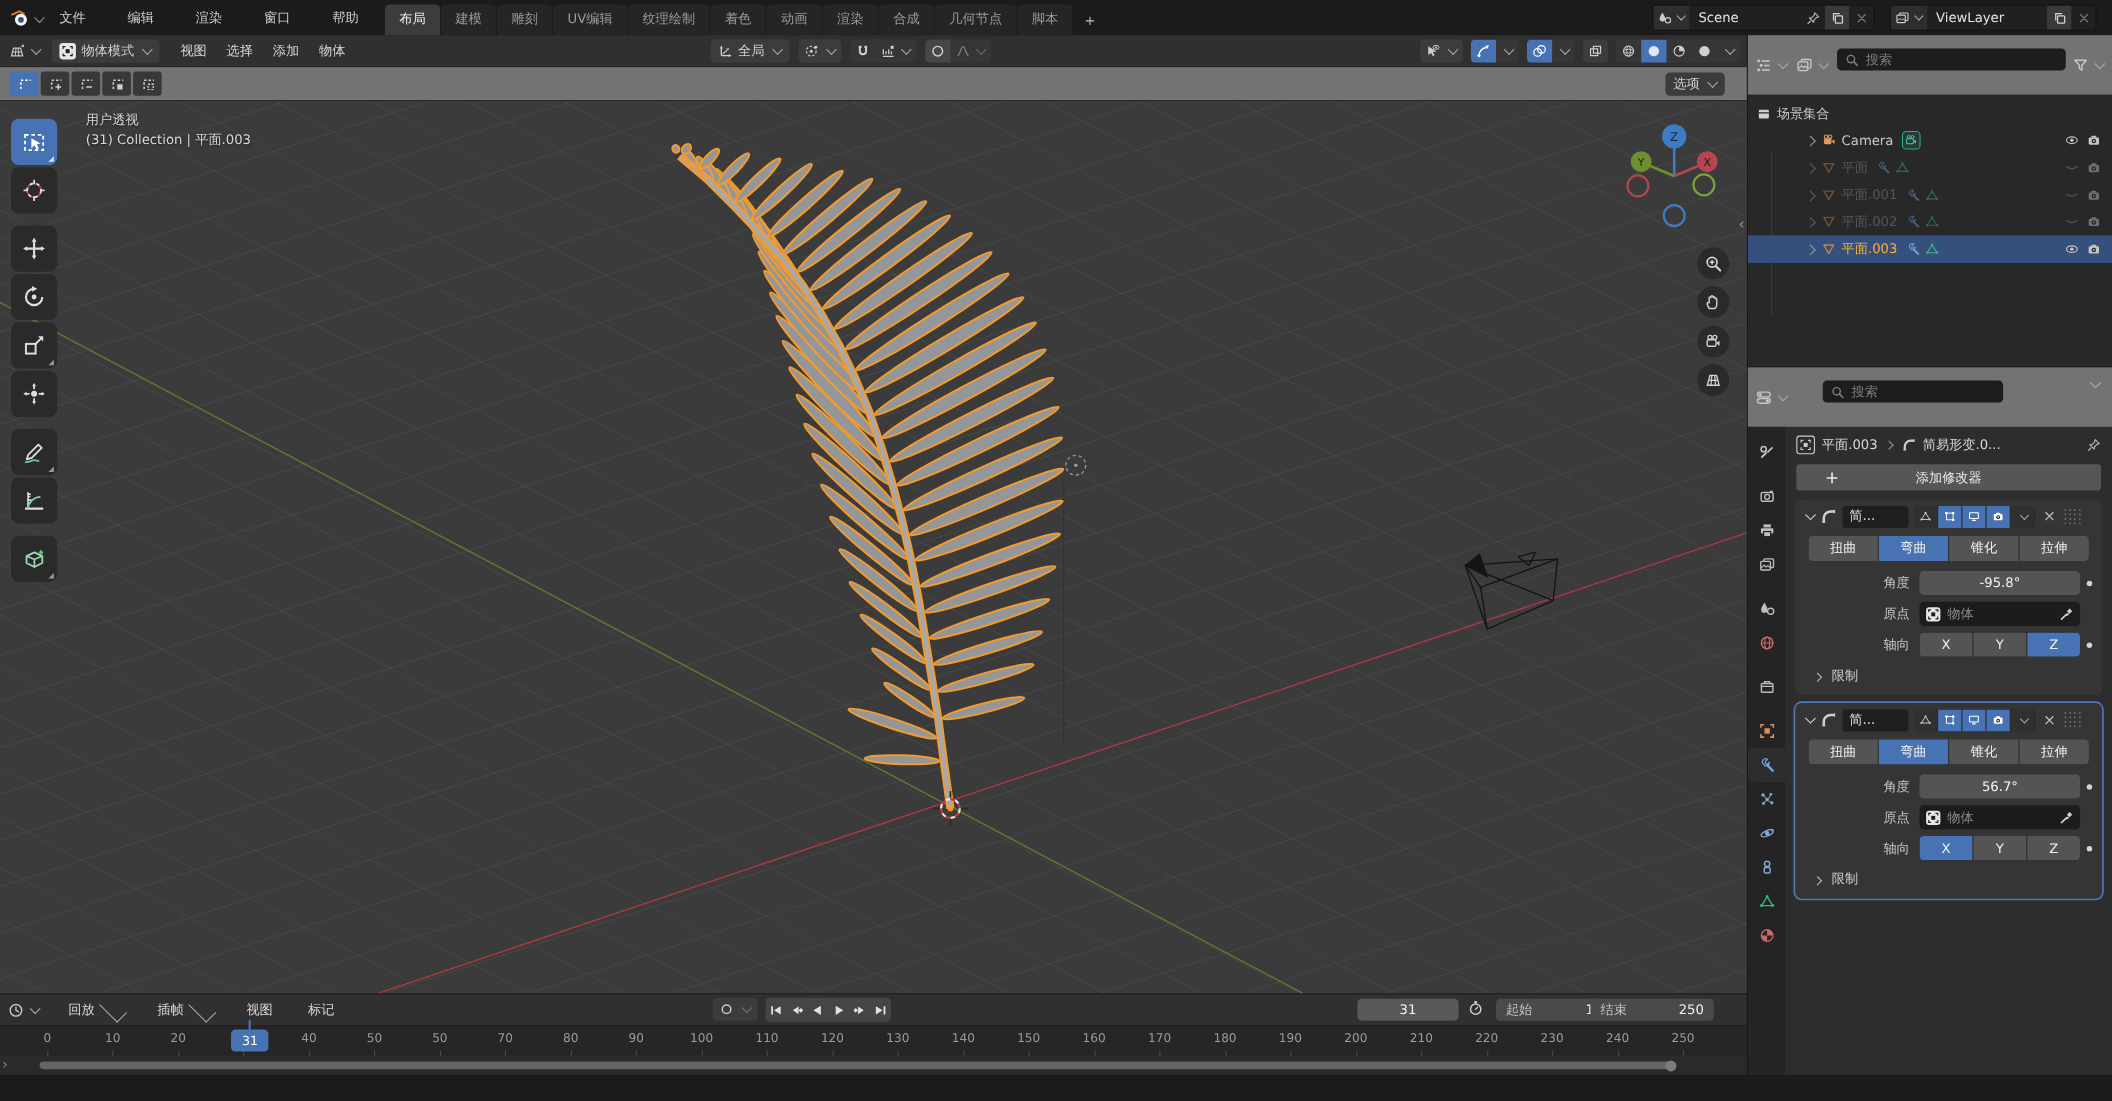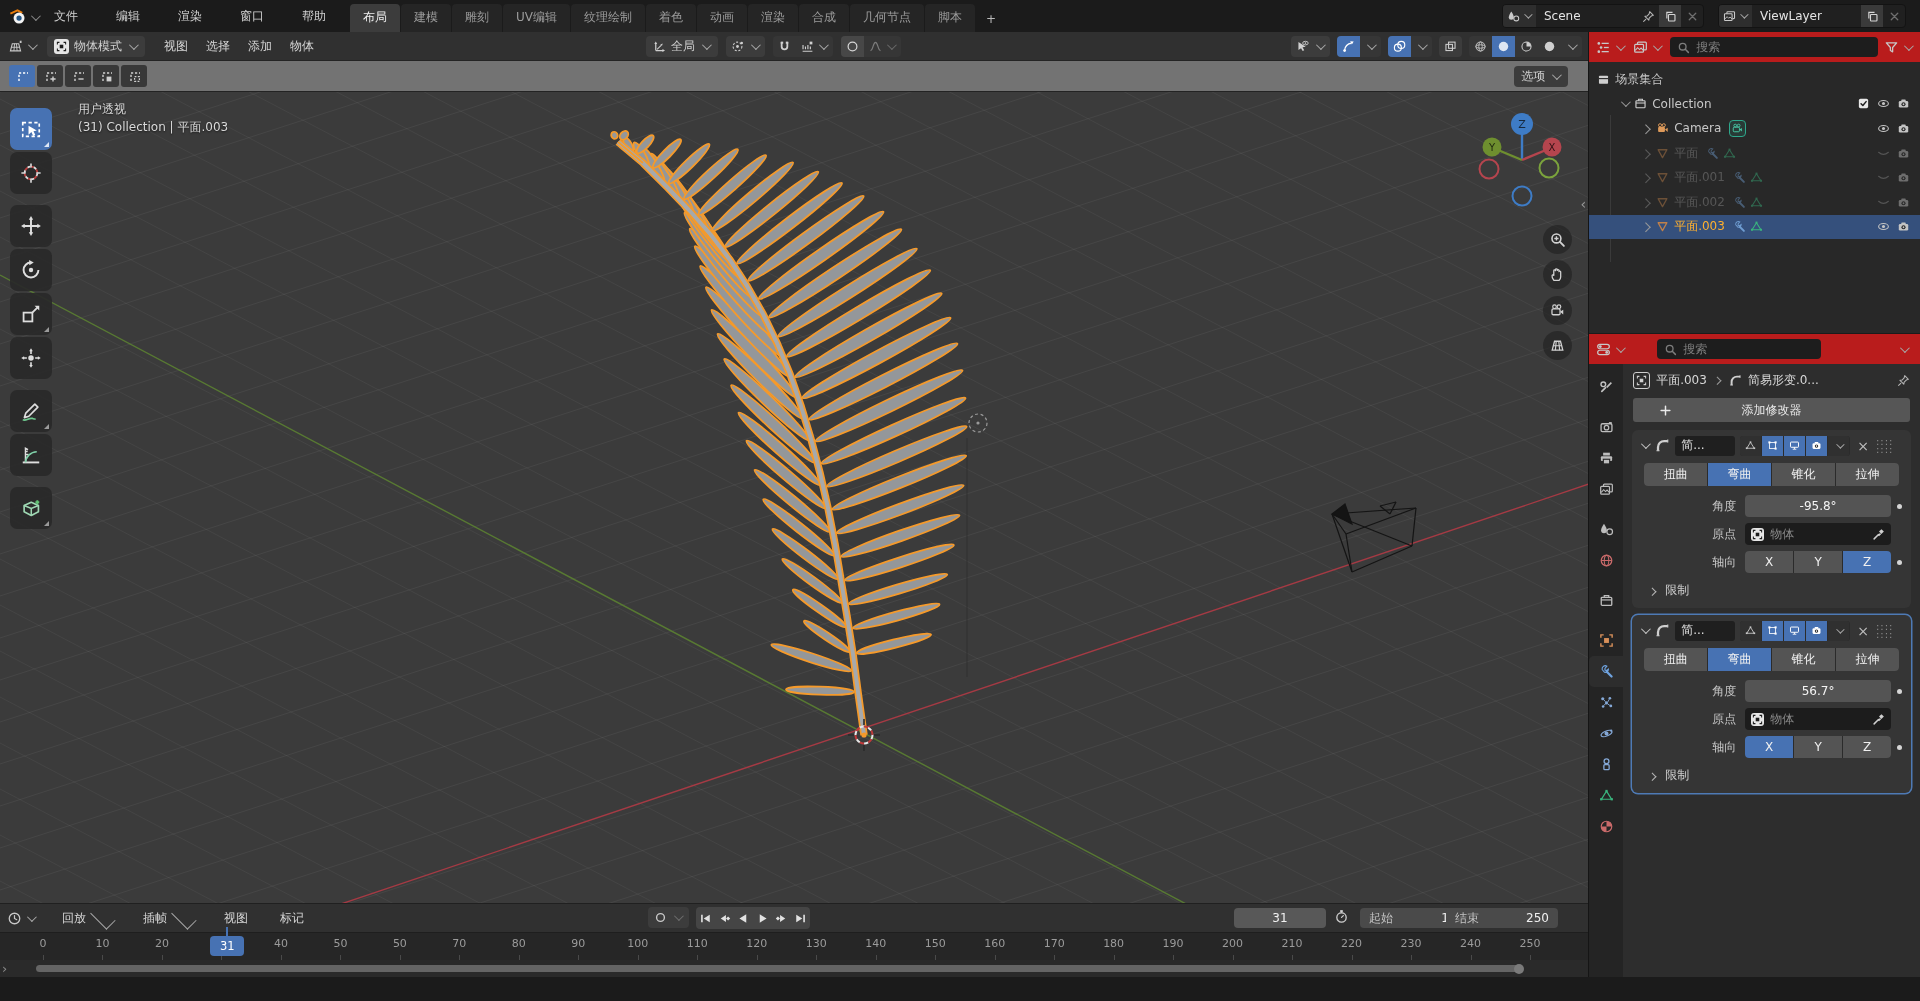--- a/index.html
+++ b/index.html
@@ -79,21 +79,21 @@
   #tl-collapse{position:absolute;left:2px;top:1px;color:#8a8a8a;font-size:13px}
   .tl-field{position:absolute;top:4px;height:20px;background:#585858;border-radius:4px;display:flex;align-items:center;justify-content:center;color:#f2f2f2}
   .tl-pill{position:absolute;top:4px;height:20px;background:#4a4a4a;border-radius:4px;display:flex;align-items:center;padding:0 9px;justify-content:space-between;color:#f0f0f0}
   .tl-pill .lab{color:#c2c2c2;margin-right:10px}
   
   #statusbar{height:23px;border-top:1px solid #101010;background:#212121;display:flex;align-items:center;padding:0 10px;color:#9a9a9a;font-size:11.5px}
   .hint{display:flex;align-items:center;gap:5px;margin-right:16px}
   #version{margin-left:auto;color:#8f8f8f}
   
   #outliner{height:301px;display:flex;flex-direction:column;background:#282828;border-bottom:1px solid #1b1b1b}
-  .paneheader{height:30px;background:#b91c1c;display:flex;align-items:center;padding:0 7px;gap:6px;flex:none}
+  .paneheader{height:30px;background:#737373;display:flex;padding:12px 7px;gap:6px;flex:none}
   .searchpill{flex:1;height:20px;background:#1d1d1d;border-radius:4px;display:flex;align-items:center;padding:0 7px;gap:6px;color:#7d7d7d}
   #otree{flex:1;position:relative;padding-top:5px;overflow:hidden}
   .orow{height:24.6px;display:flex;align-items:center;position:relative;padding-right:10px}
   .orow .name{margin-left:5px;color:#c8c8c8;white-space:nowrap}
   .orow.dim .name{color:#8d8d8d}
   .orow.selected{background:#35507c}
   .orow.selected .name{color:#ffb02e}
   .orow .spacer{flex:1}
   .octrl{display:flex;align-items:center;gap:7px}
   .guide{position:absolute;left:21px;top:53px;width:1px;height:147px;background:#3a3a3a}
@@ -1169,40 +1169,20 @@
           <div class="guide"></div>
         <div class="orow" style="padding-left: 8px; font-family: Liberation Serif, serif;">
               <svg class="ic ic14" style="color: rgb(207, 207, 207);">
                 <use href="#i-scenecoll"></use>
               </svg>
               <span class="name">场景集合</span>
               <span class="row" style="gap: 4px; margin-left: 8px;"></span>
               <span class="spacer"></span>
               <span class="octrl"></span>
             </div>
-            <div class="orow" style="padding-left: 30px;">
-              <span class="cv" style="border-color: rgb(154, 154, 154); margin-right: 6px;"></span>
-              <svg class="ic ic14" style="color: rgb(207, 207, 207);">
-                <use href="#i-collection"></use>
-              </svg>
-              <span class="name">Collection</span>
-              <span class="row" style="gap: 4px; margin-left: 8px;"></span>
-              <span class="spacer"></span>
-              <span class="octrl">
-                <svg class="ic ic14" style="color: rgb(232, 232, 232);">
-                  <use href="#i-check"></use>
-                </svg>
-                <svg class="ic ic14" style="color: rgb(196, 196, 196);">
-                  <use href="#i-eye"></use>
-                </svg>
-                <svg class="ic ic14" style="color: rgb(196, 196, 196);">
-                  <use href="#i-cam"></use>
-                </svg>
-              </span>
-            </div>
             <div class="orow" style="padding-left: 52px;">
               <span class="cv cvr" style="border-color: rgb(154, 154, 154); margin-right: 6px;"></span>
               <svg class="ic ic14" style="color: rgb(222, 154, 90);">
                 <use href="#i-camobj"></use>
               </svg>
               <span class="name">Camera</span>
               <span class="row" style="gap: 4px; margin-left: 8px;">
                 <span style="border: 1.5px solid rgb(46, 168, 140); border-radius: 4px; padding: 1px; background: rgba(46, 168, 140, 0.14); display: flex;">
                   <svg class="ic ic14" style="color: rgb(73, 201, 166);">
                     <use href="#i-camdata"></use>

